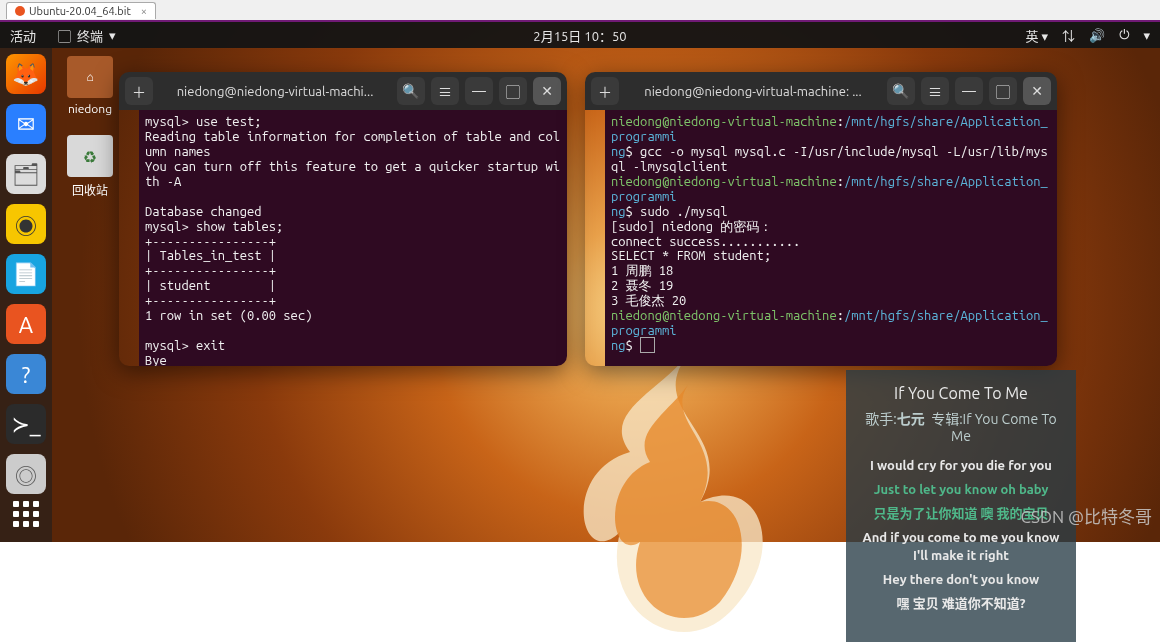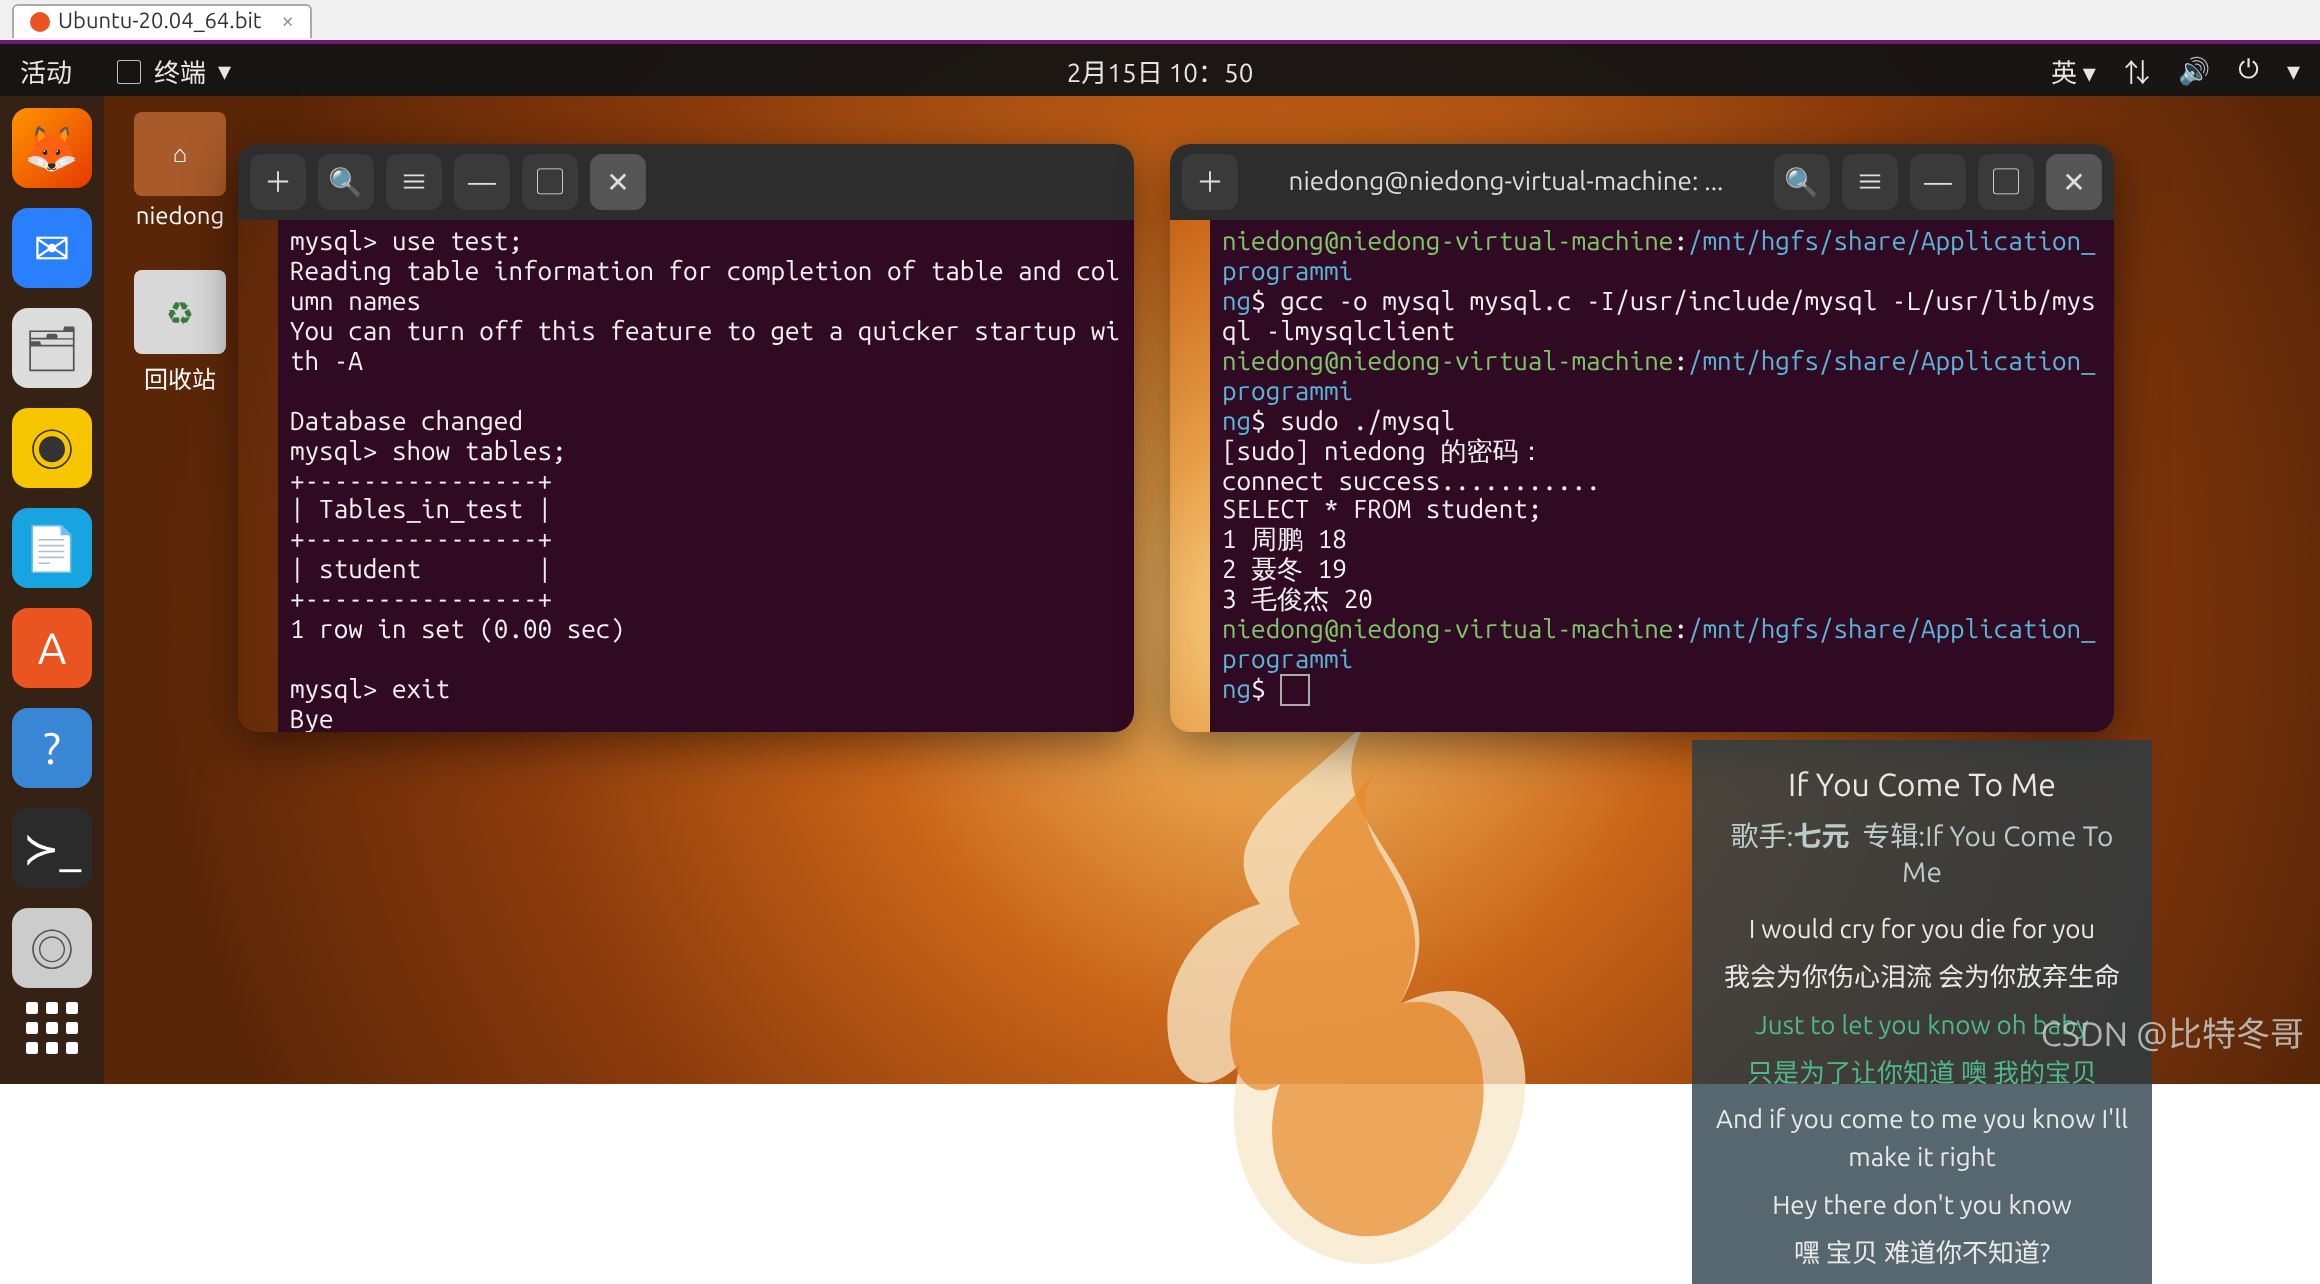--- a/index.html
+++ b/index.html
@@ -45,21 +45,21 @@
   .tw-titlebar { height:38px; background:#2d2d2d; display:flex; align-items:center; padding:0 6px; gap:6px; }
   .twb { width:28px;height:28px;background:#3a3a3a;border-radius:6px;display:flex;align-items:center;justify-content:center;color:#ddd;font-size:14px;}
   .twb.cl{background:#555;}
   .tw-title{flex:1;text-align:center;color:#ddd;font-size:13px;overflow:hidden;white-space:nowrap;text-overflow:ellipsis;padding:0 4px;}
   .tw-body { background:#2f0a22; color:#f0f0f0; font-family:"Ubuntu Mono","DejaVu Sans Mono",monospace; font-size:13px; line-height:1.15; padding:4px 6px; height:calc(100% - 38px); overflow:hidden; white-space:pre-wrap; word-break:break-all;margin-left:20px;}
   .tg{color:#7ec46a;} .tc{color:#5bb3d8;}
   
   .lyrics { position:absolute; right:84px; top:348px; width:230px; height:294px; background:rgba(40,60,70,0.78); color:#e8e8e8; text-align:center; padding:14px 10px; font-size:13px; overflow:hidden;}
   .lyrics h3{font-size:16px;font-weight:normal;margin-bottom:6px;}
   .lyrics .meta{font-size:14px;color:#bcc;margin-bottom:12px;}
-  .lyrics .ll{margin:5px 0;line-height:1.45;}
+  .lyrics .ll{margin:5px 0;line-height:1.45;font-weight:bold;}
   .lyrics .hl{color:#4fb88a;}
   
   .wm{position:absolute;right:8px;bottom:14px;color:rgba(200,200,200,0.85);font-size:17px;}
   
   .fire{position:absolute;left:560px;top:330px;width:260px;height:300px;pointer-events:none;opacity:0.9;}
 </style>
 </head>
 <body>
 
 <div class="vm-tabbar">
@@ -130,20 +130,21 @@
   </div>
 
   <svg class="fire" viewBox="0 0 260 300">
     <path d="M130 0 C80 60 180 80 140 150 C200 120 230 200 170 260 C120 310 40 260 60 180 C20 220 0 120 70 100 C40 60 100 40 130 0 Z" fill="#f8e8c8" opacity="0.85"></path>
     <path d="M130 30 C100 70 170 90 140 150 C180 140 200 200 160 250 C120 290 60 250 80 190 C50 210 40 130 90 110 C70 80 110 60 130 30 Z" fill="#e98a2a" opacity="0.8"></path>
   </svg>
 
   <div class="termwin tw1">
     <div class="tw-titlebar">
       <div class="twb">＋</div>
+      <div class="tw-title">niedong@niedong-virtual-machi...</div>
       <div class="twb">🔍</div>
       <div class="twb">≡</div>
       <div class="twb">—</div>
       <div class="twb">▢</div>
       <div class="twb cl">✕</div>
     </div>
     <div class="tw-body">mysql&gt; use test;
 Reading table information for completion of table and column names
 You can turn off this feature to get a quicker startup with -A
 
@@ -184,21 +185,20 @@
 <span class="tc">ng</span>$ <span style="border:1px solid #aaa;padding:0 3px;">&nbsp;</span></div>
   </div>
 
   <div class="lyrics">
     <h3>If You Come To Me</h3>
     <div class="meta">
       <span>歌手:</span><b>七元</b>
       &nbsp;<span>专辑:</span><span>If You Come To Me</span>
     </div>
     <div class="ll">I would cry for you die for you</div>
-    <div class="ll">我会为你伤心泪流 会为你放弃生命</div>
     <div class="ll hl">Just to let you know oh baby</div>
     <div class="ll hl">只是为了让你知道 噢 我的宝贝</div>
     <div class="ll">And if you come to me you know I'll make it right</div>
     <div class="ll">Hey there don't you know</div>
     <div class="ll">嘿 宝贝 难道你不知道?</div>
   </div>
 
   <div class="wm">CSDN @比特冬哥</div>
 </div>
 

